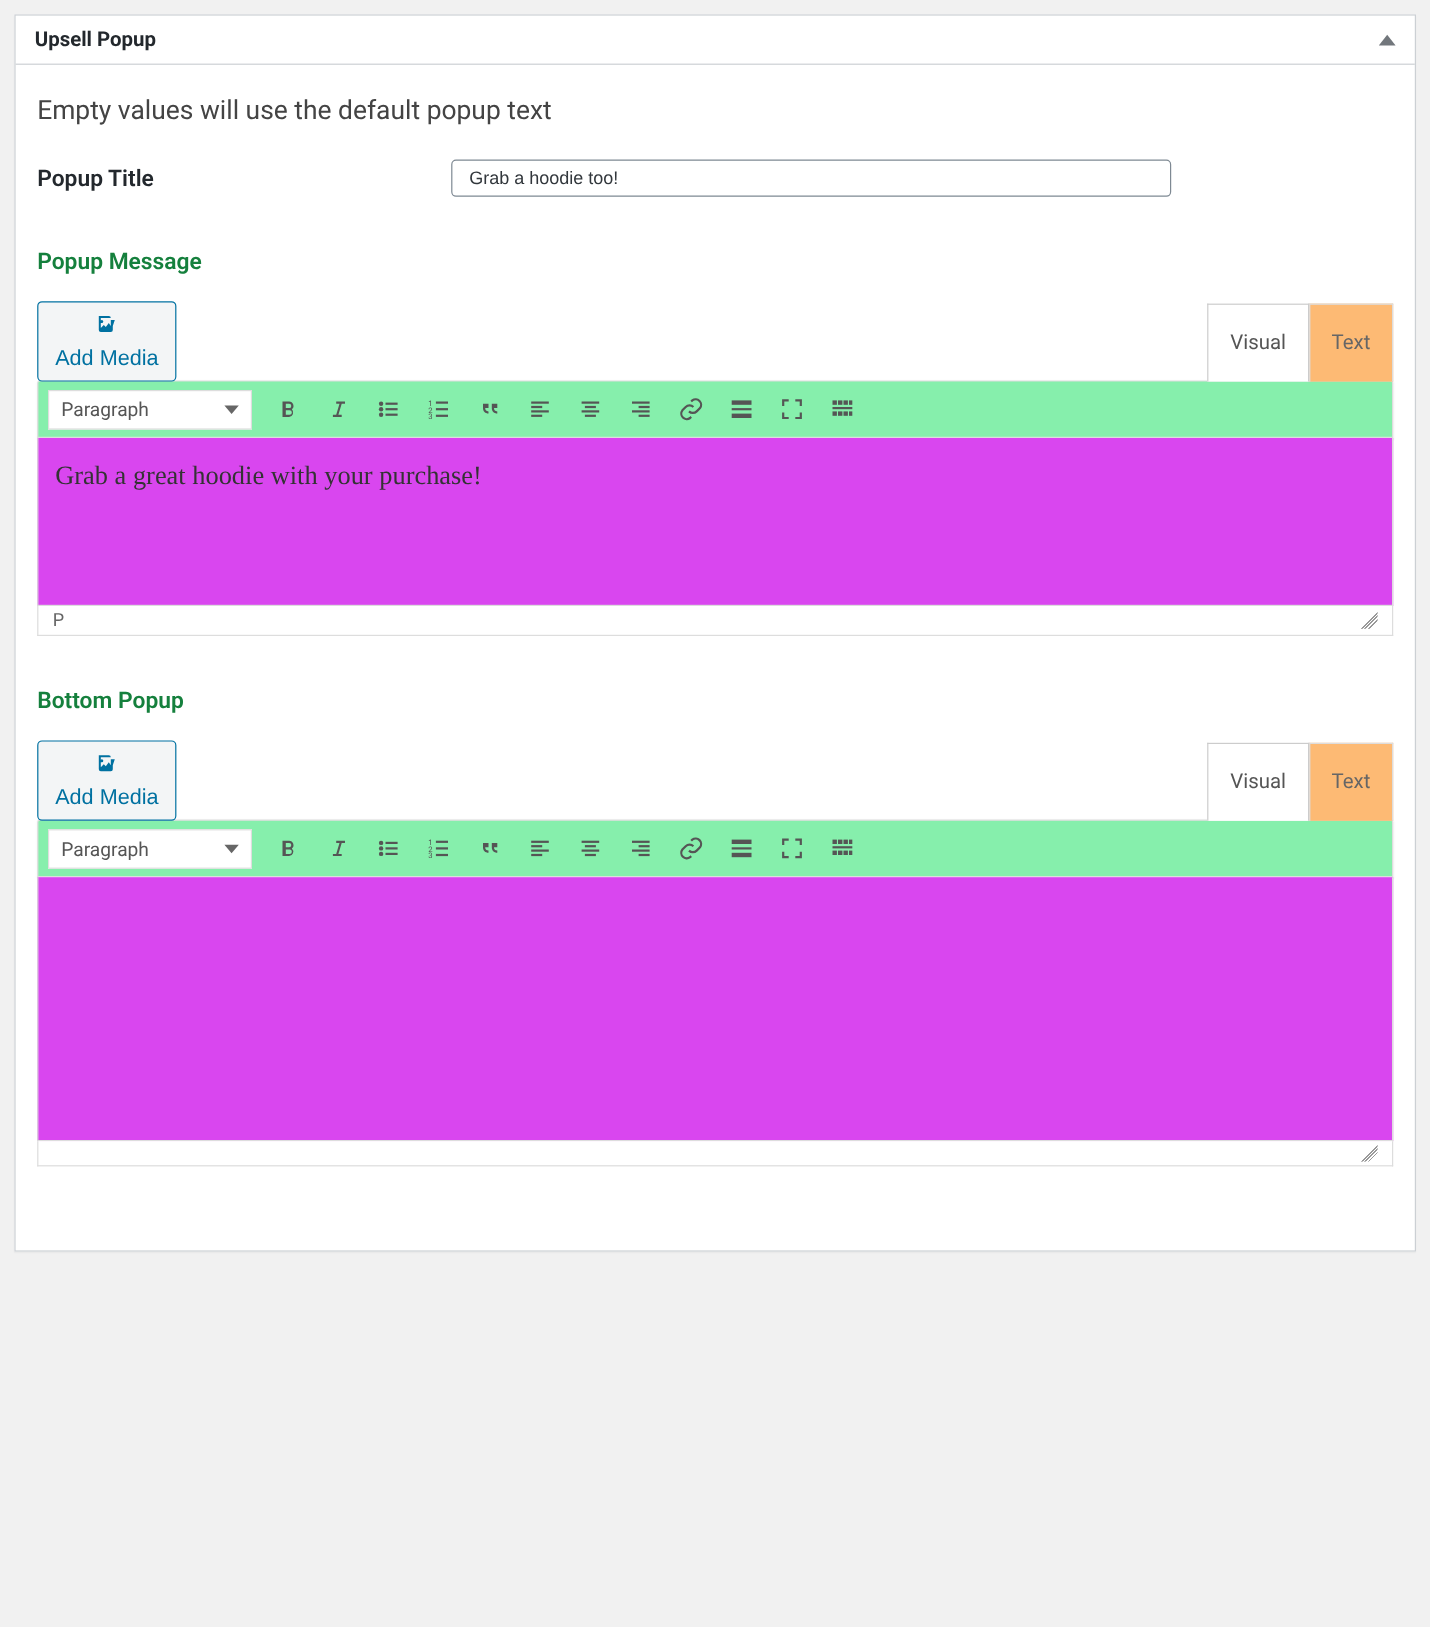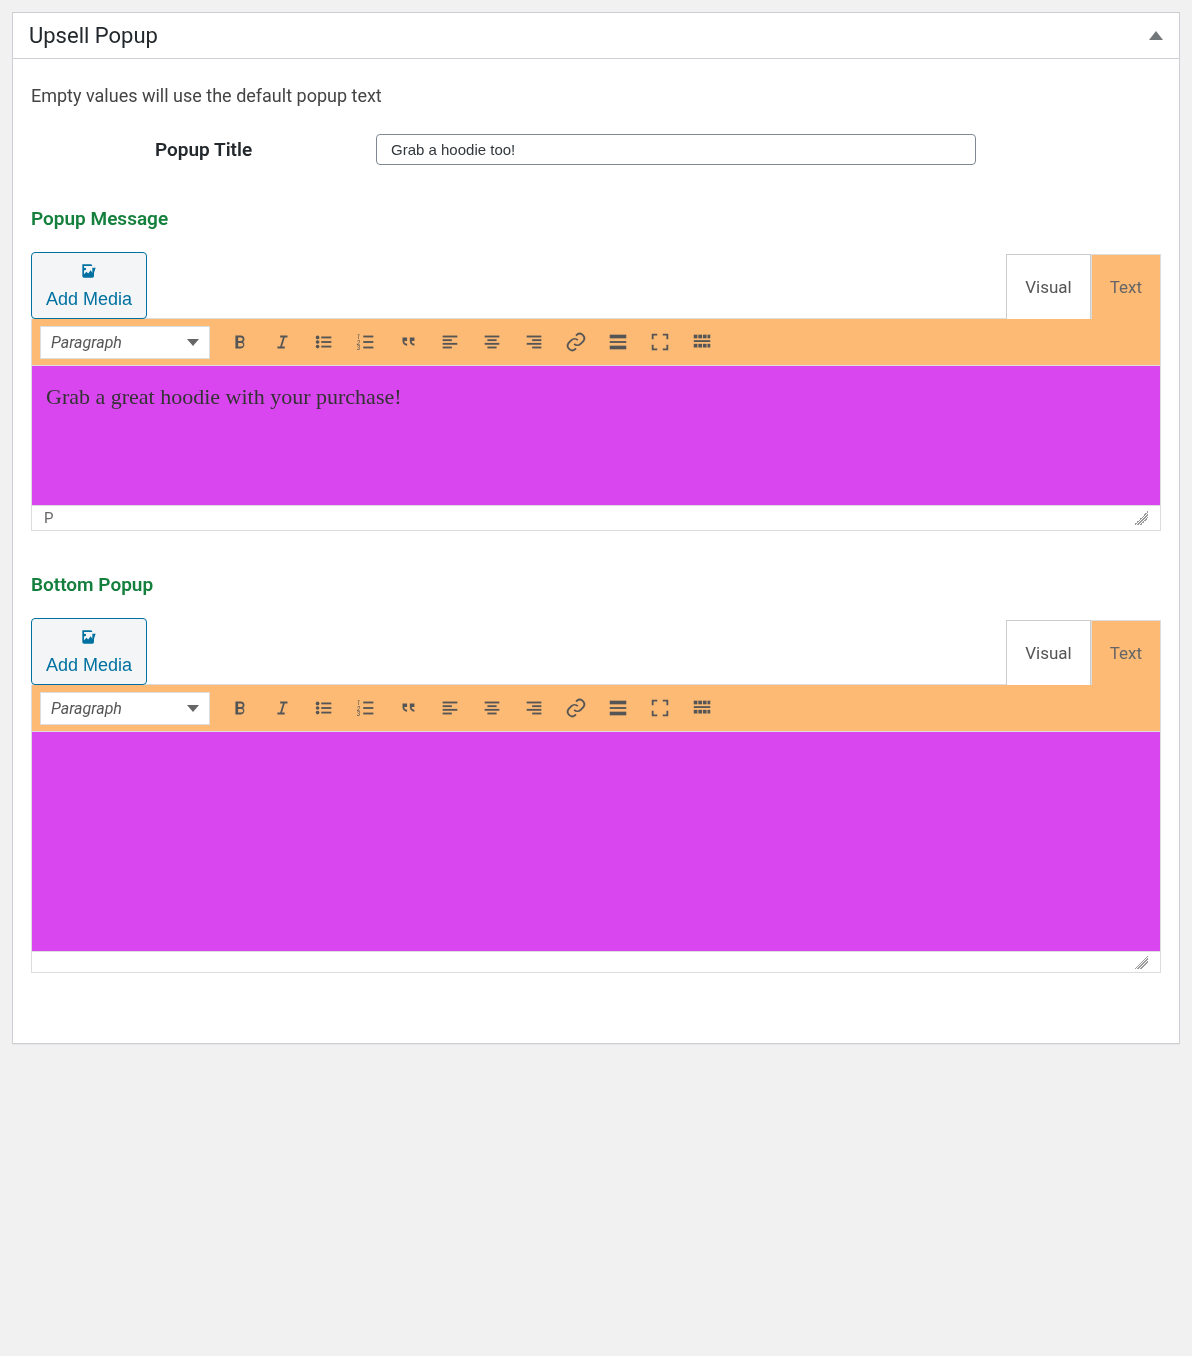--- a/index.html
+++ b/index.html
@@ -16,50 +16,49 @@
 }
 .metabox-header {
   display: flex;
   justify-content: space-between;
   align-items: center;
   padding: 10px 16px;
   border-bottom: 1px solid #ccd0d4;
   cursor: pointer;
 }
 .metabox-header h2 {
-  font-size: 22px;
-  font-weight: 400;
+  font-size: 17px;
+  font-weight: 700;
   color: #23282d;
 }
 .collapse-toggle {
   width: 0;
   height: 0;
   border-left: 7px solid transparent;
   border-right: 7px solid transparent;
   border-bottom: 9px solid #72777c;
 }
 .metabox-body {
   padding: 12px 18px 28px;
 }
 .helper-text {
-  font-size: 18px;
+  font-size: 22px;
   color: #444;
   margin: 14px 0 28px;
 }
 .field-row {
   display: flex;
   align-items: center;
   margin-bottom: 42px;
 }
 .field-label {
   width: 345px;
   font-size: 19px;
   font-weight: 600;
   color: #23282d;
-  text-align: center;
 }
 .text-input {
   flex: 1;
   max-width: 600px;
   padding: 6px 14px;
   font-size: 15px;
   border: 1px solid #7e8993;
   border-radius: 4px;
   color: #32373c;
   background: #fff;
@@ -108,30 +107,29 @@
   background: #fff;
   border-color: #ccc;
   position: relative;
   z-index: 2;
 }
 .editor-tab:not(.active) {
   background: #fdba74;
   color: #666;
 }
 .editor-toolbar {
-  background: #fdba74;
+  background: #86efac;
   border: 1px solid #ddd;
   border-radius: 2px 2px 0 0;
   padding: 5px 8px;
   display: flex;
   align-items: center;
   gap: 2px;
   box-shadow: 0 1px 2px rgba(0,0,0,0.06);
   margin-top: -1px;
-  font-style: italic;
 }
 .format-select {
   background: #fff;
   border: 1px solid #ddd;
   padding: 6px 10px;
   font-size: 16px;
   color: #555;
   width: 170px;
   display: flex;
   justify-content: space-between;

